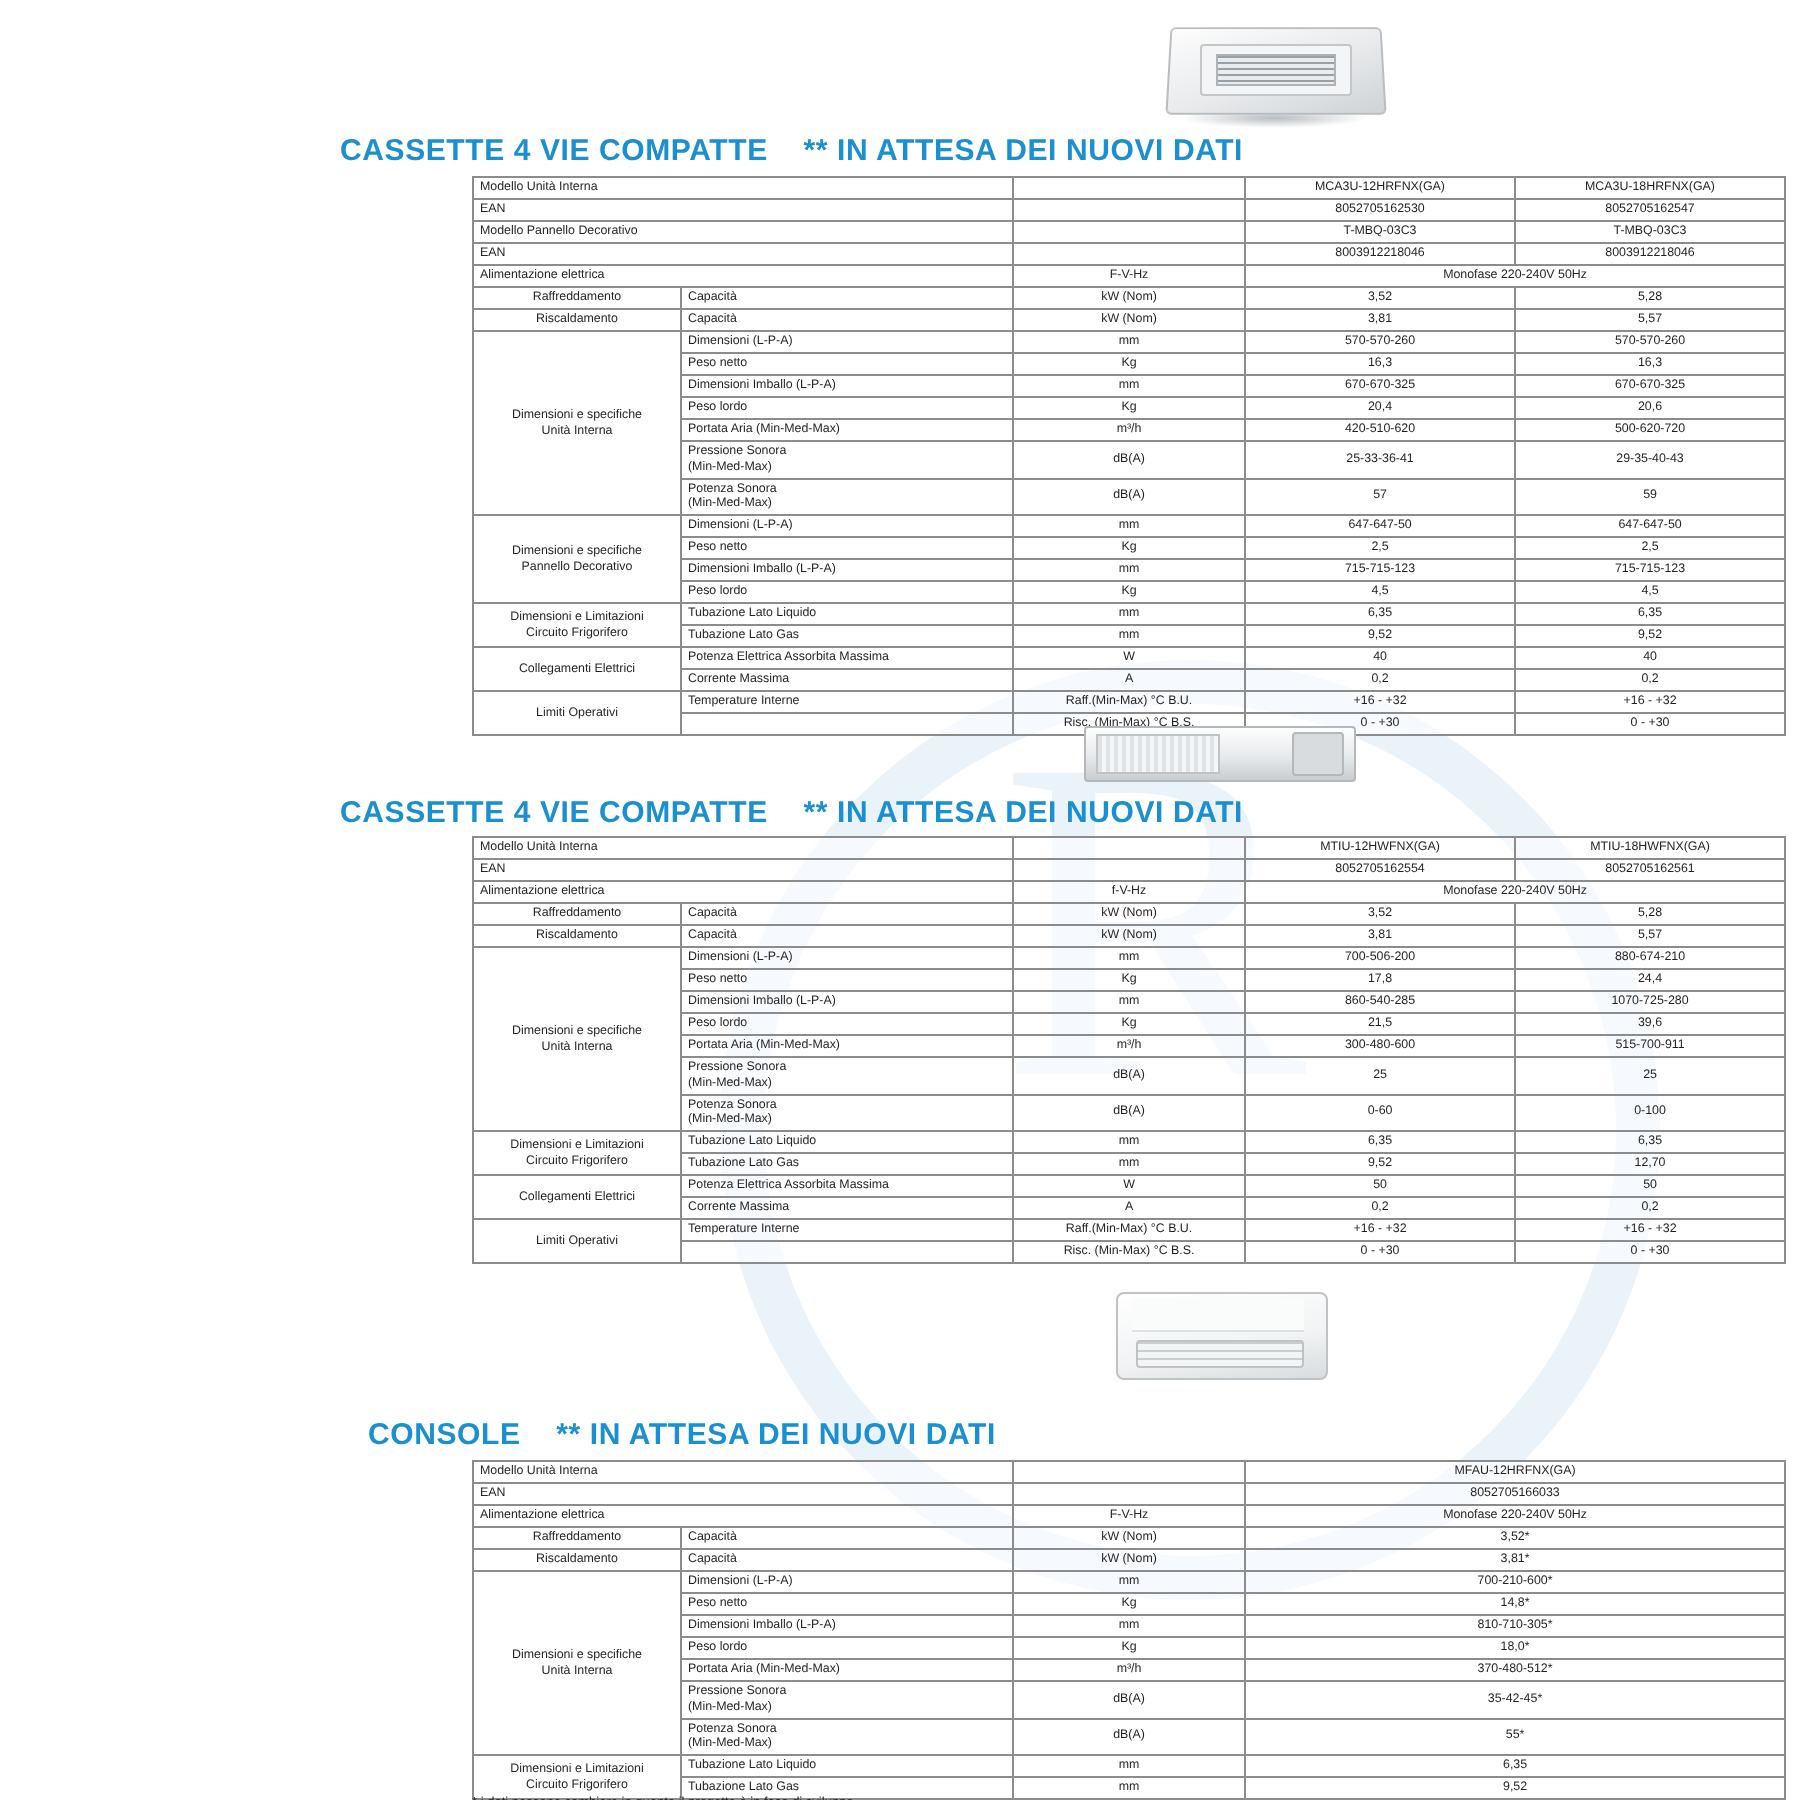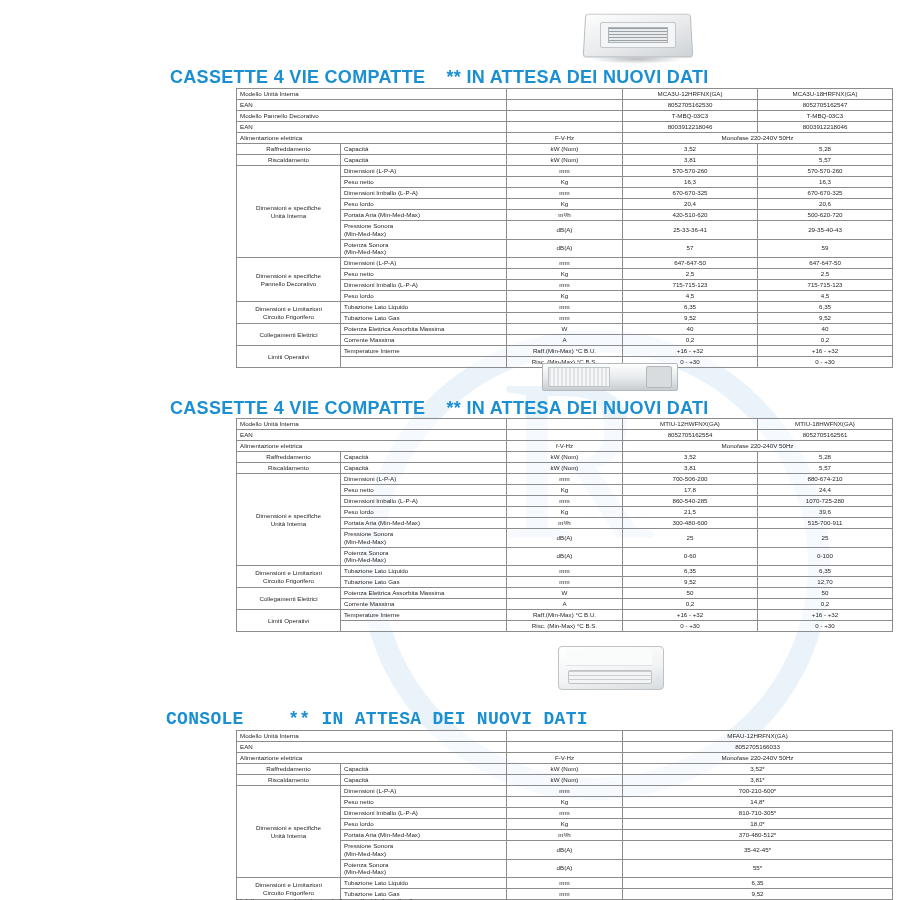--- a/index.html
+++ b/index.html
@@ -39,21 +39,21 @@
     z-index: 0;
     font-weight: 400;
   }
 
   .page {
     position: relative;
     z-index: 2;
   }
 
   .section-title {
-    font-size: 18px;
+    font-size: 15px;
     font-weight: bold;
     color: #1a8fd1;
     letter-spacing: .3px;
     margin: 0 0 6px 0;
   }
   .section-title .note {
     color: #1a8fd1;
   }
 
   
@@ -199,21 +199,21 @@
   table.spec td.c { text-align: center; }
   table.spec td.l { text-align: left; }
   table.spec td.grp { text-align: center; }
 
   .t1 { position: absolute; left: 236px; top: 88px; width: 656px; }
   .t2 { position: absolute; left: 236px; top: 418px; width: 656px; }
   .t3 { position: absolute; left: 236px; top: 730px; width: 656px; }
 
   .s1-title { position: absolute; left: 170px; top: 67px; }
   .s2-title { position: absolute; left: 170px; top: 398px; }
-  .s3-title { position: absolute; left: 166px; top: 709px; font-family: Liberation Mono, monospace; }
+  .s3-title { position: absolute; left: 184px; top: 709px; }
 
   .img1 { left: 578px; top: 8px; }
   .img2 { left: 534px; top: 355px; }
   .img3 { left: 552px; top: 640px; }
 
   .footnote {
     position: absolute;
     left: 236px;
     top: 898px;
     font-size: 6.5px;

